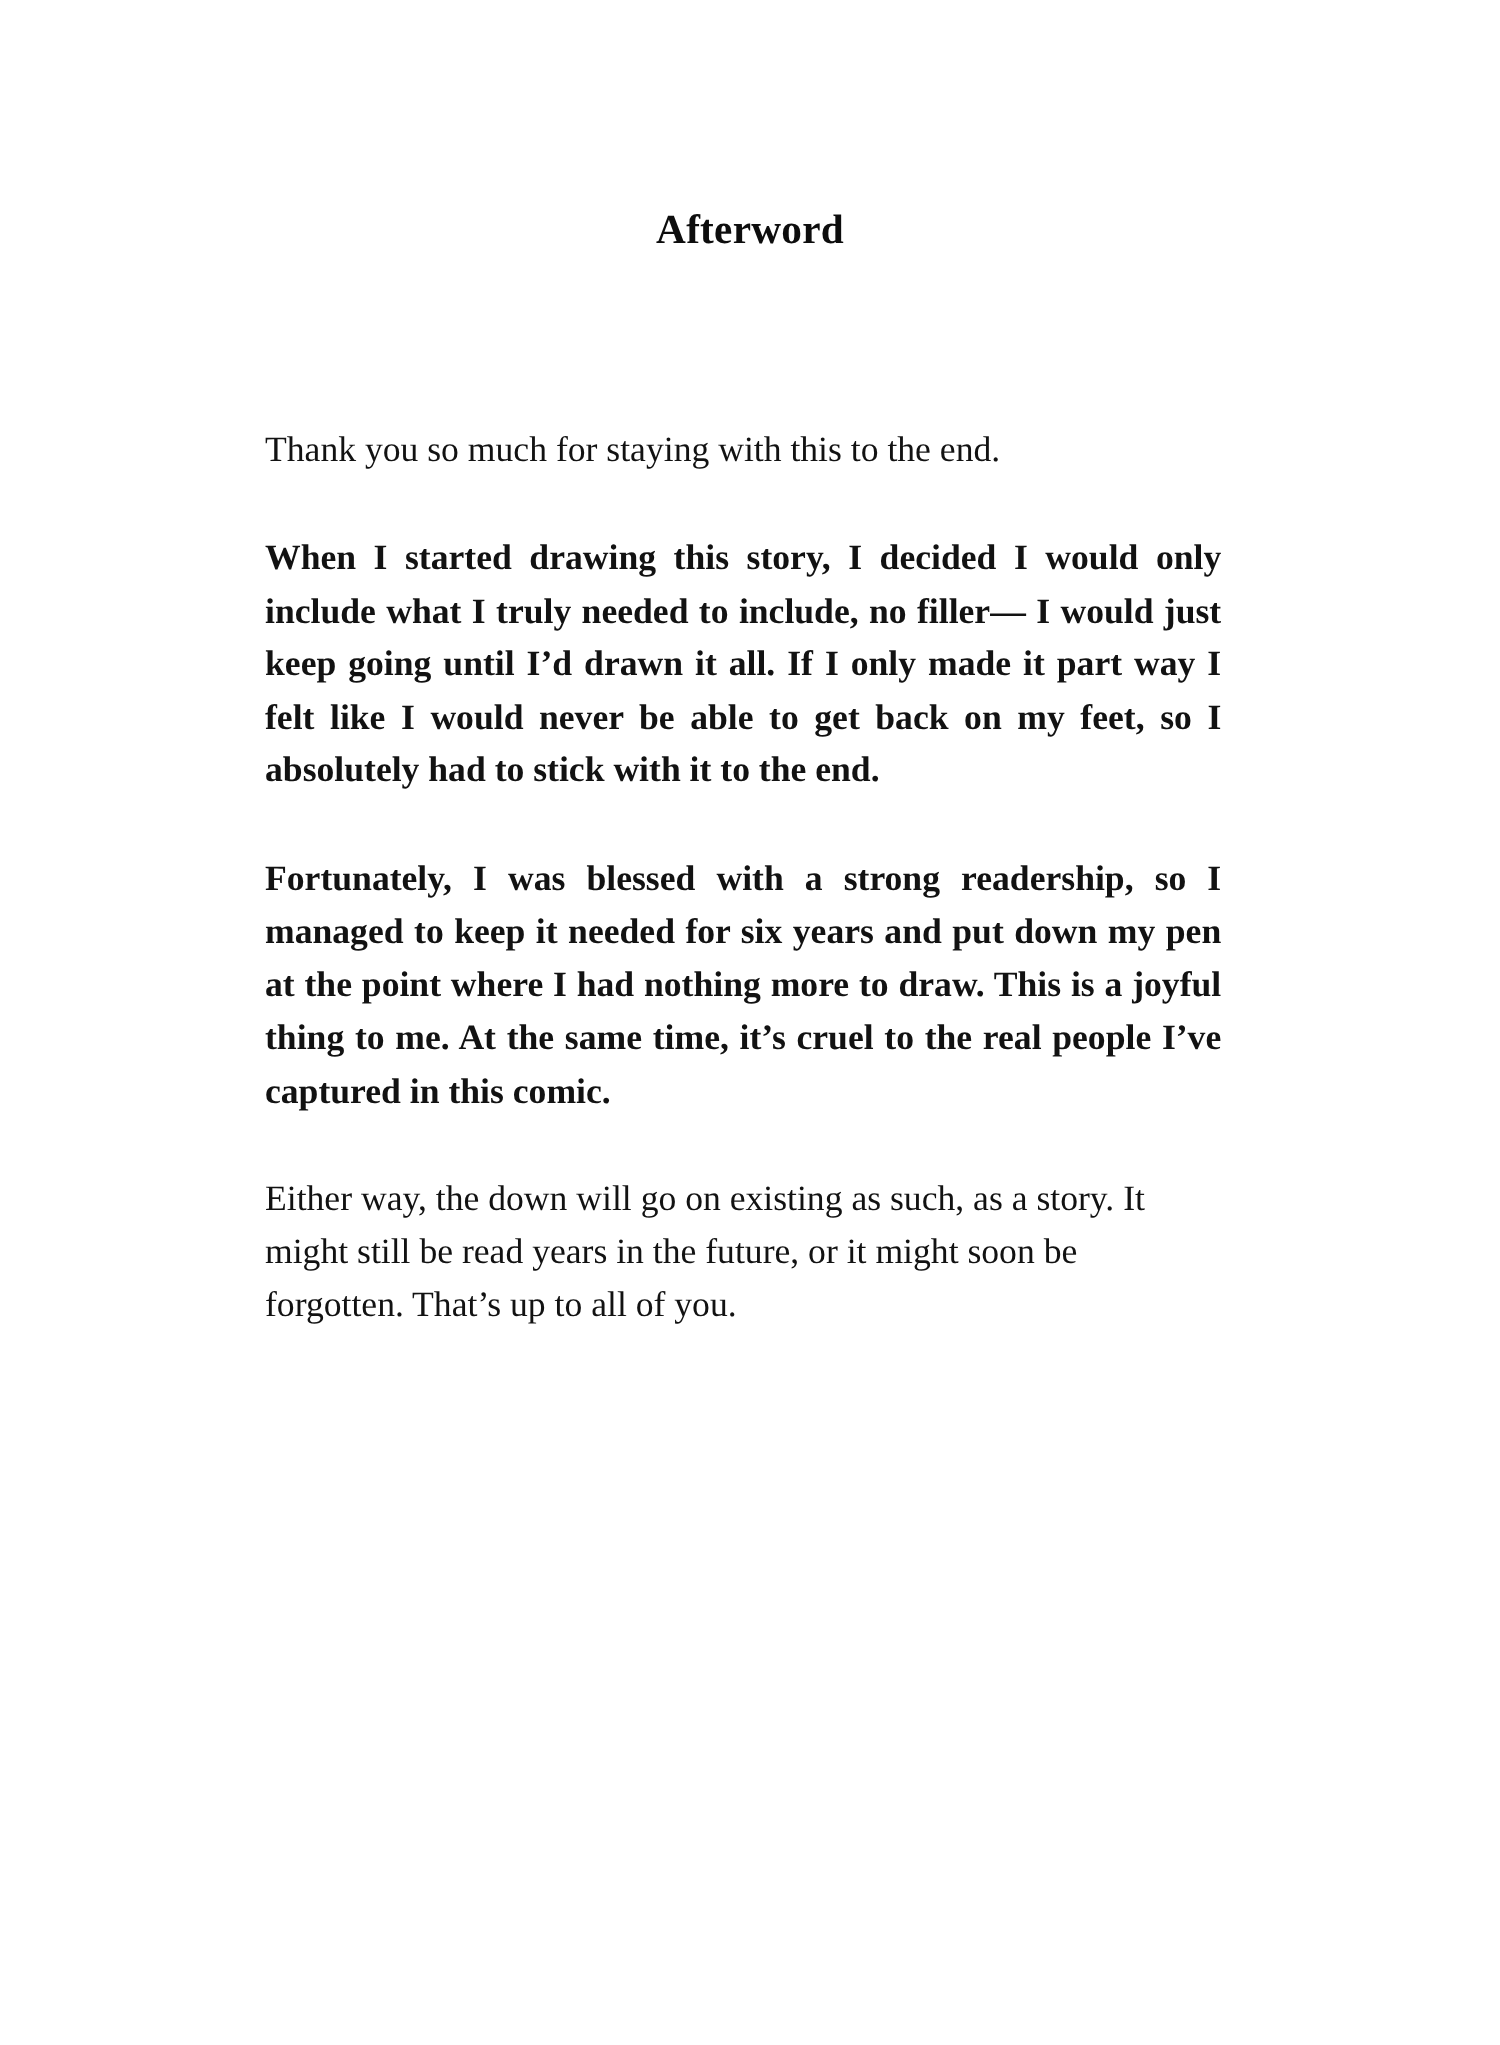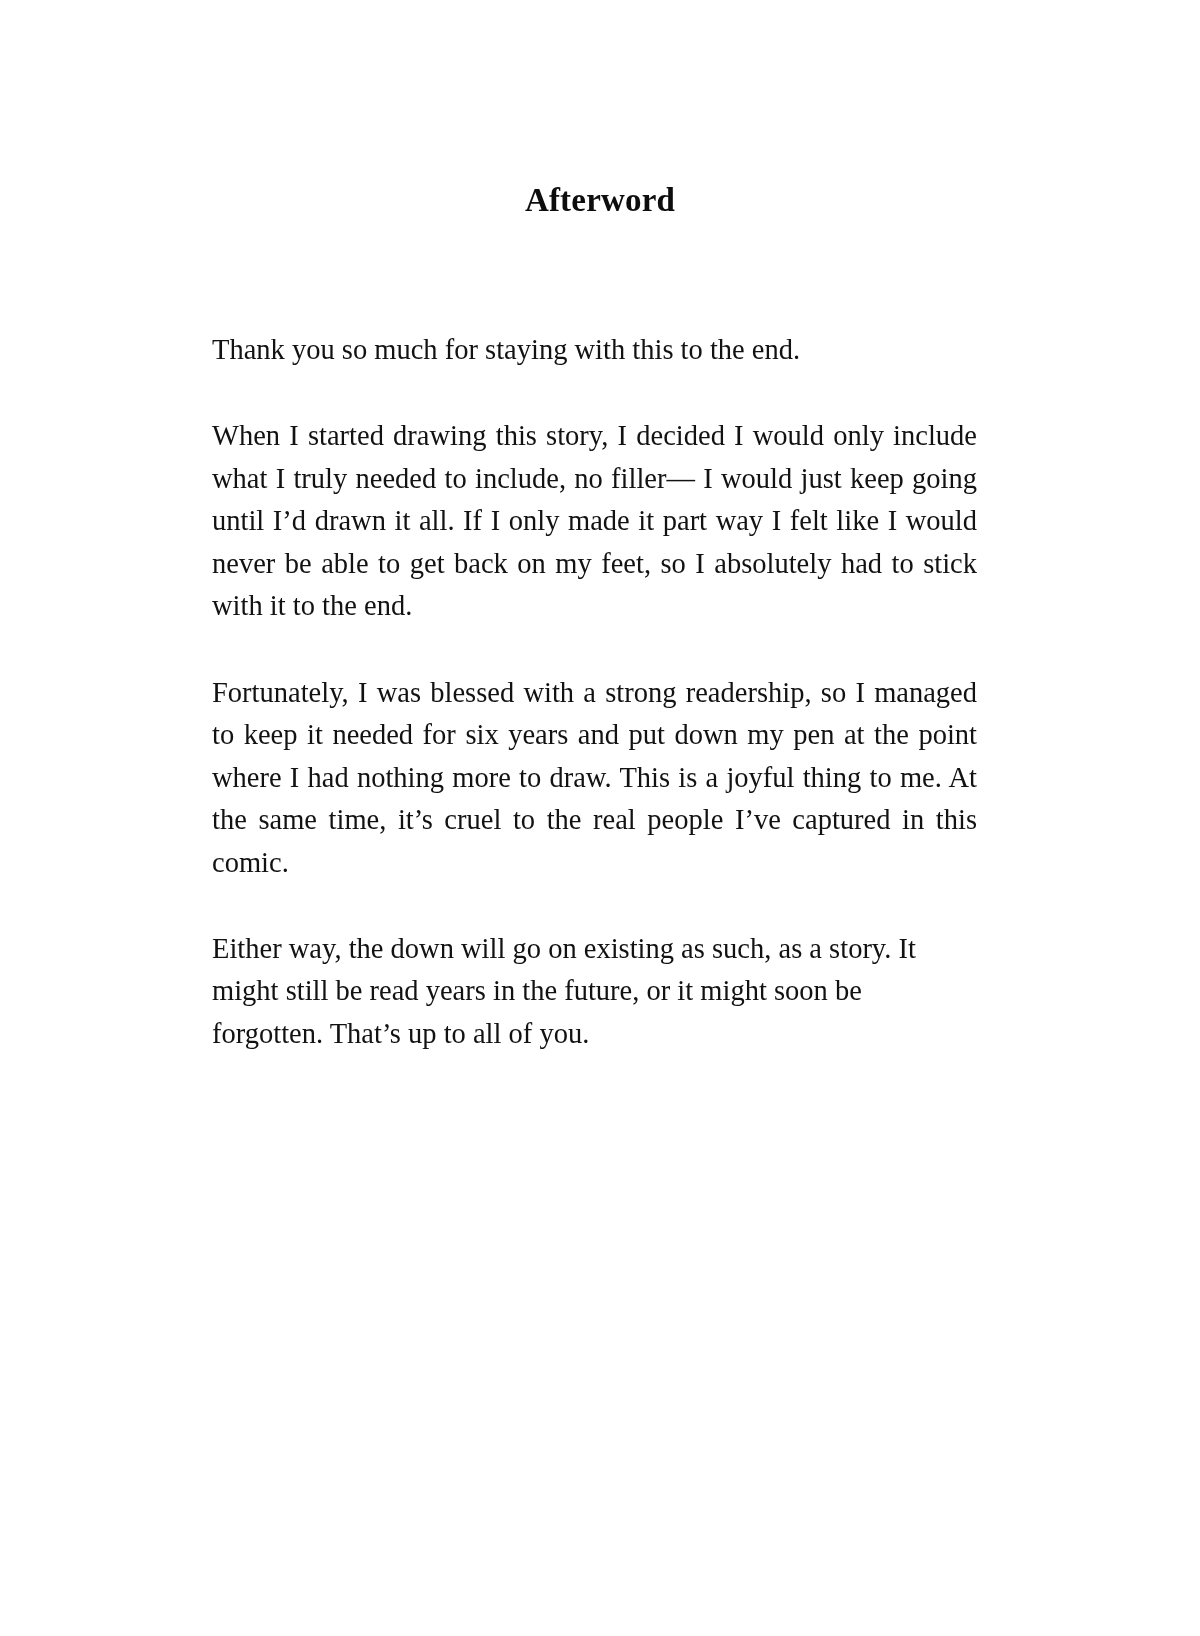--- a/index.html
+++ b/index.html
@@ -16,47 +16,48 @@
   }
   .page {
     position: relative;
     width: 1200px;
     height: 1636px;
     background: #ffffff;
     box-sizing: border-box;
   }
   .page-title {
     position: absolute;
-    top: 160px;
+    top: 144px;
     left: 0;
     width: 1200px;
     text-align: center;
     font-size: 33px;
     font-weight: 700;
     letter-spacing: 0.2px;
     color: #0d0d0d;
   }
   .body-text {
     position: absolute;
-    top: 329px;
+    top: 340px;
     left: 212px;
     width: 765px;
   }
   .para {
     margin: 0 0 44px 0;
     font-size: 28.5px;
     line-height: 1.49;
     color: #121212;
   }
   .para:last-child {
     margin-bottom: 0;
   }
   .para.justify {
     text-align: justify;
     text-justify: inter-word;
+    font-weight: bold;
   }
   .para.plain {
     text-align: left;
   }
 </style>
 </head>
 <body>
 
 <div class="page">
 

